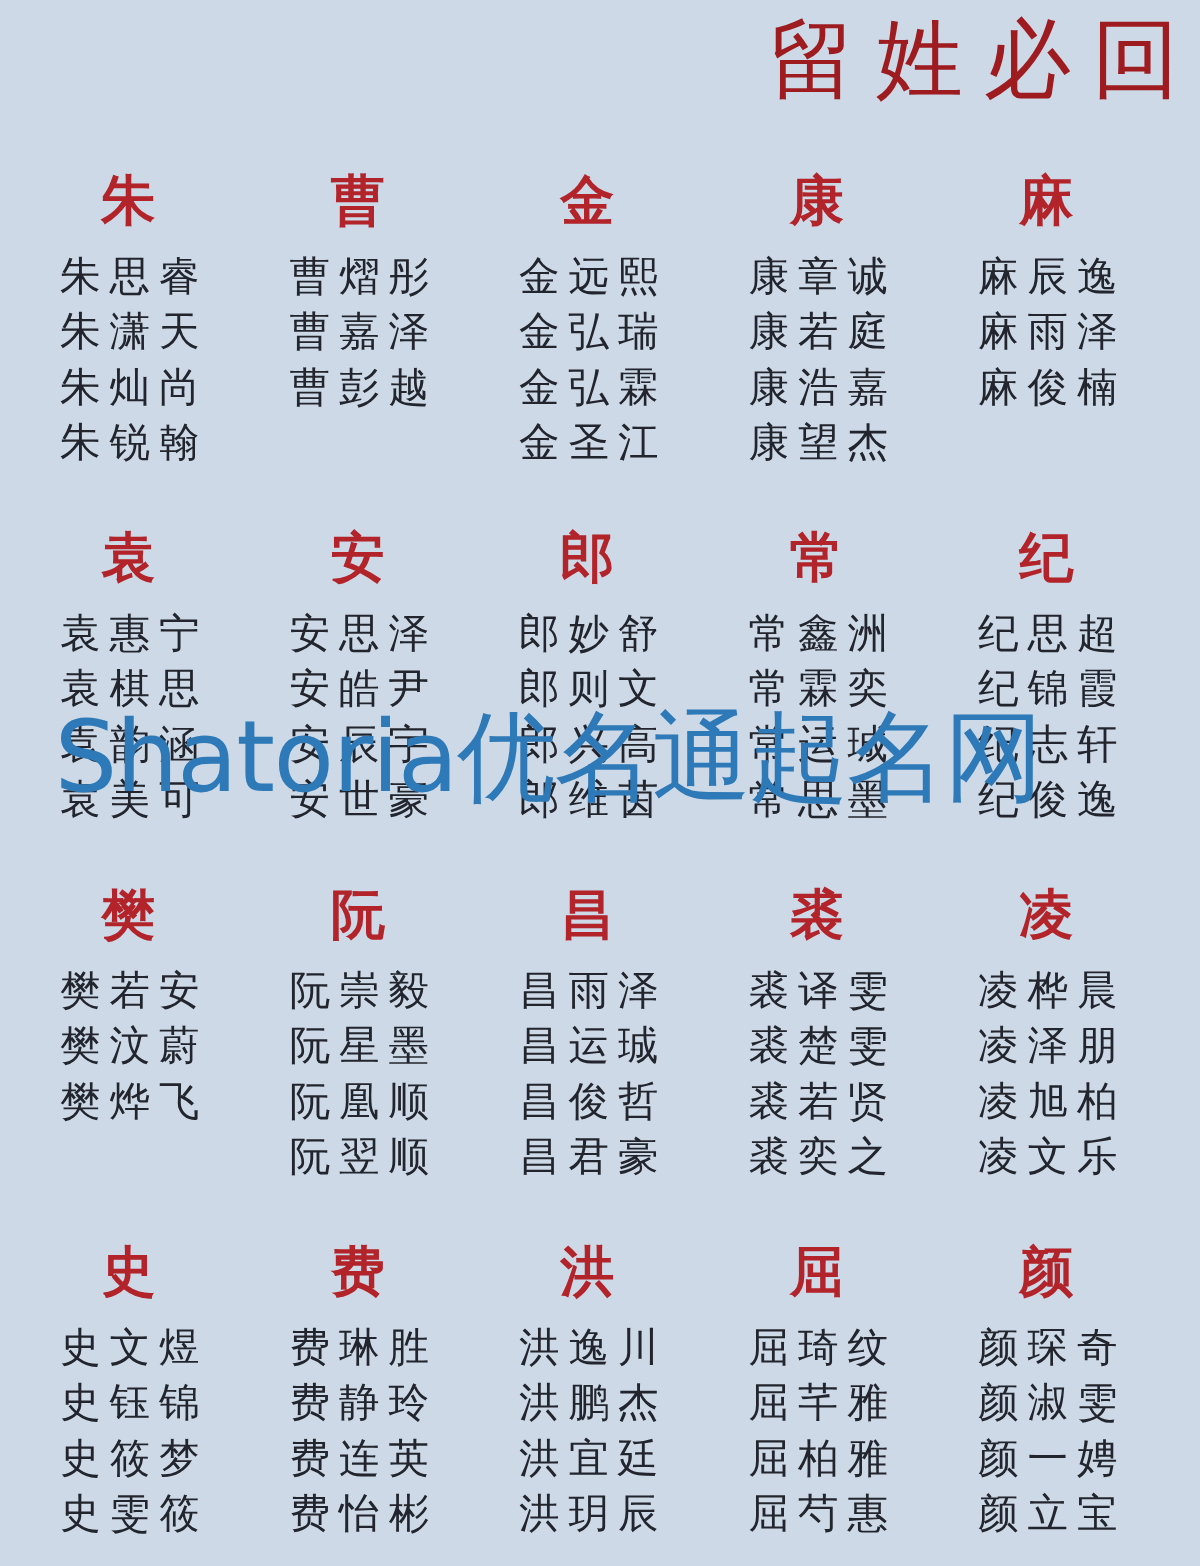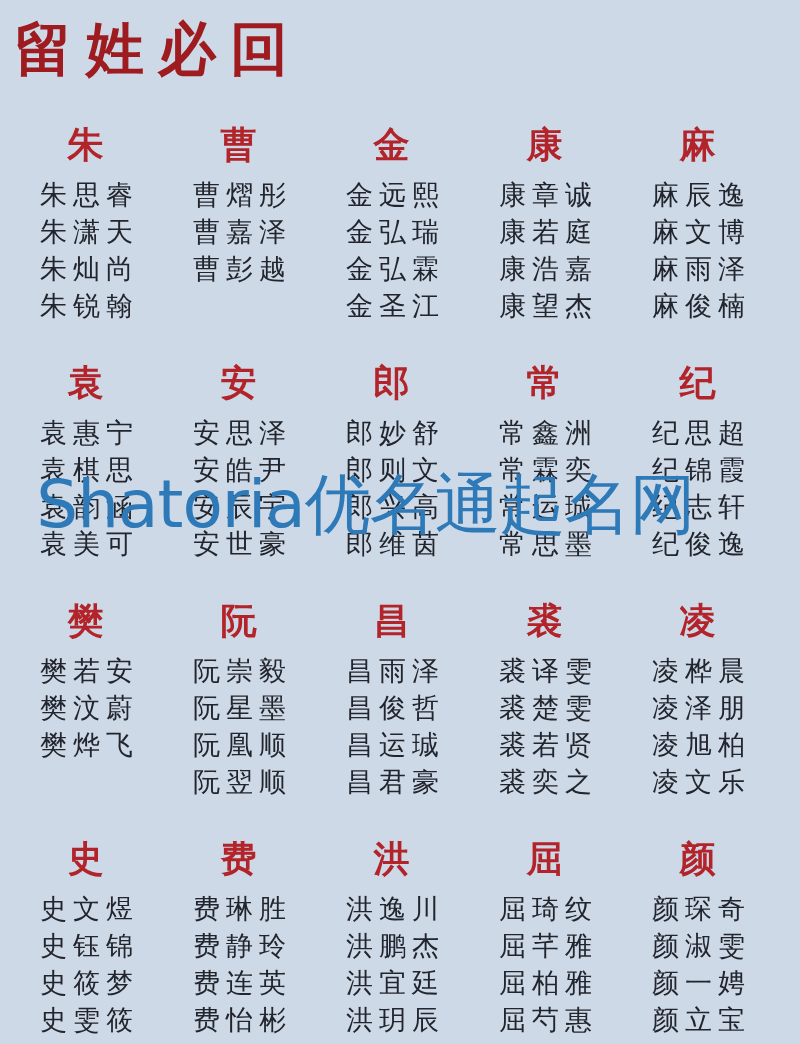--- a/index.html
+++ b/index.html
@@ -11,24 +11,24 @@
   }
   html,body{margin:0;padding:0;}
   body{
     width:800px;height:1044px;
     background:var(--bg);
     font-family:"DejaVu Serif", serif;
     overflow:hidden;
     position:relative;
   }
   .title{
-    margin:14px 0 0 0;
+    margin:4px 0 0 0;
     height:70px;line-height:70px;
-    text-align:left;
-    font-size:58px;font-weight:bold;
+    text-align:right;
+    font-size:58px;font-weight:normal;
     color:var(--title);
     letter-spacing:14px;
     text-indent:14px; 
   }
   .groups{
     margin:38px 0 0 10px;
     width:770px;
   }
   .group{
     display:grid;
@@ -95,21 +95,20 @@
         <div class="col">
           <div class="surname">康</div>
           <div class="name">康章诚</div>
           <div class="name">康若庭</div>
           <div class="name">康浩嘉</div>
           <div class="name">康望杰</div>
         </div>
         <div class="col">
           <div class="surname">麻</div>
           <div class="name">麻辰逸</div>
-          <div class="name">麻文博</div>
           <div class="name">麻雨泽</div>
           <div class="name">麻俊楠</div>
         </div>
       </div>
       <div class="group">
         <div class="col">
           <div class="surname">袁</div>
           <div class="name">袁惠宁</div>
           <div class="name">袁棋思</div>
           <div class="name">袁韵涵</div>
@@ -154,22 +153,22 @@
         <div class="col">
           <div class="surname">阮</div>
           <div class="name">阮崇毅</div>
           <div class="name">阮星墨</div>
           <div class="name">阮凰顺</div>
           <div class="name">阮翌顺</div>
         </div>
         <div class="col">
           <div class="surname">昌</div>
           <div class="name">昌雨泽</div>
+          <div class="name">昌运珹</div>
           <div class="name">昌俊哲</div>
-          <div class="name">昌运珹</div>
           <div class="name">昌君豪</div>
         </div>
         <div class="col">
           <div class="surname">裘</div>
           <div class="name">裘译雯</div>
           <div class="name">裘楚雯</div>
           <div class="name">裘若贤</div>
           <div class="name">裘奕之</div>
         </div>
         <div class="col">

